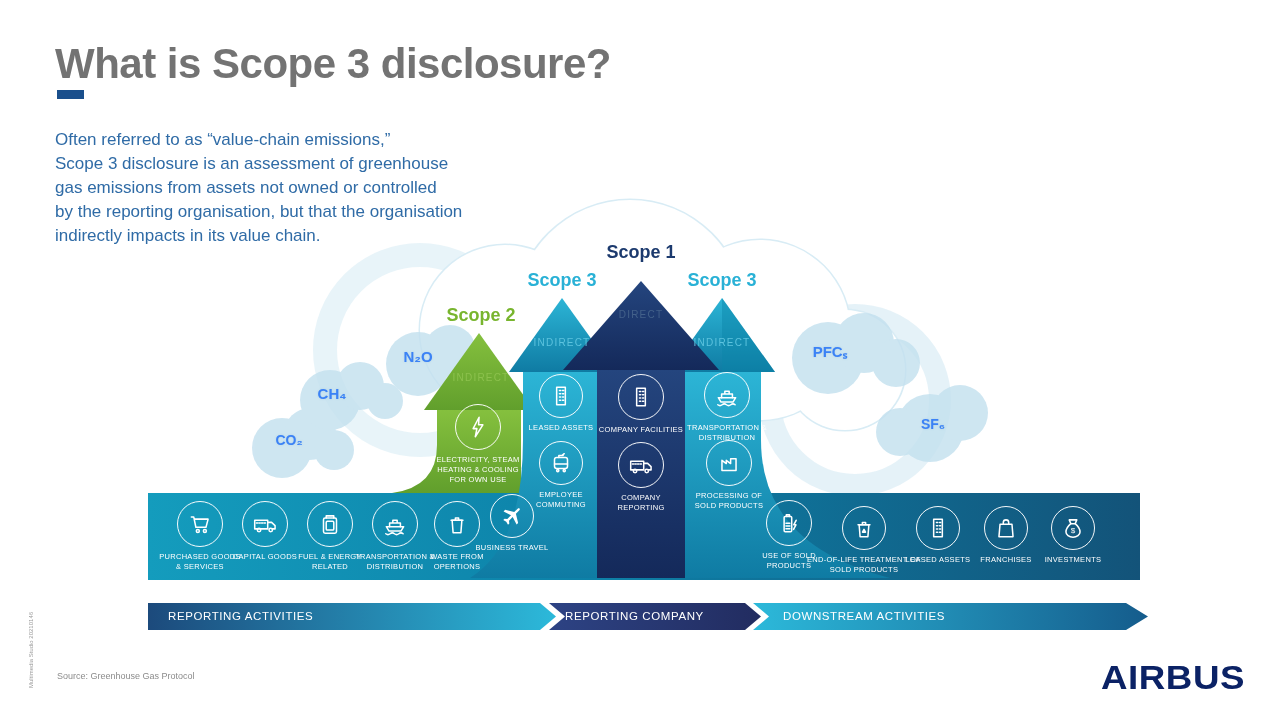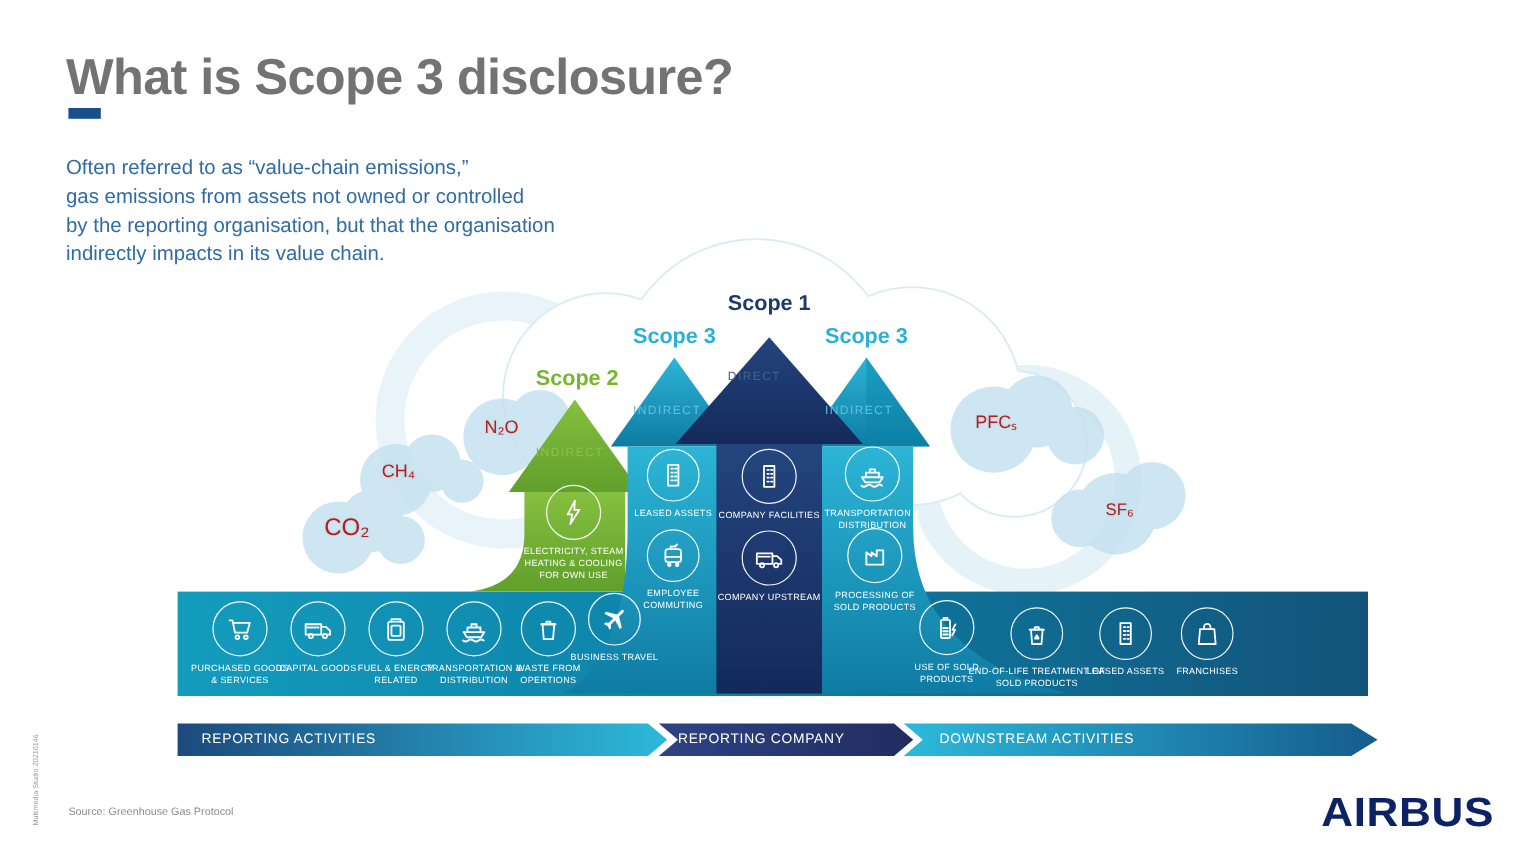--- a/index.html
+++ b/index.html
@@ -7,29 +7,29 @@
           font-family:"Liberation Sans",sans-serif;}
   .bg{position:absolute;left:0;top:0;}
 
   
   .title{position:absolute;left:55px;top:40px;margin:0;font-size:42px;font-weight:bold;
          color:#737373;letter-spacing:-0.5px;}
   .title-dash{position:absolute;left:57px;top:90px;width:27px;height:9px;background:#1a4f8c;}
   .intro{position:absolute;left:55px;top:128px;font-size:17px;line-height:24px;color:#2f6ba6;}
 
   
-  .scope{position:absolute;transform:translateX(-50%);line-height:1.05;white-space:nowrap;}
+  .scope{position:absolute;transform:translateX(-50%);text-align:center;line-height:1.05;white-space:nowrap;}
   .scope .n{font-size:18px;font-weight:bold;}
   .scope .t{font-size:10px;letter-spacing:1.2px;margin-top:48px;}
   .sc-green .n{color:#78b52e}.sc-green .t{color:#8cc14d}
   .sc-cyan .n{color:#29b1d6}.sc-cyan .t{color:#5cc3de}
   .sc-navy .n{color:#1c3a6e}.sc-navy .t{color:#43618a}
 
   
-  .gas{position:absolute;transform:translate(-50%,-50%);color:#b91c1c;font-weight:normal;
+  .gas{position:absolute;transform:translate(-50%,-50%);color:#3b82f6;font-weight:bold;
        font-size:15px;white-space:nowrap;text-shadow:0 0 2px rgba(120,170,200,.35);}
 
   
   .stack{position:absolute;transform:translateX(-50%);display:flex;flex-direction:column;
          align-items:center;}
   .icn{border:1.5px solid rgba(255,255,255,.95);border-radius:50%;display:flex;
        align-items:center;justify-content:center;box-sizing:border-box;}
   .d46{width:46px;height:46px;} .d44{width:44px;height:44px;}
   .icn svg{width:26px;height:26px;stroke:#fff;fill:none;stroke-width:1.4;
            stroke-linecap:round;stroke-linejoin:round;}
@@ -210,20 +210,21 @@
     <path d="M148 603 H540 L556 616.5 L540 630 H148 Z" fill="url(#gUp)"></path>
     <path d="M549 603 H745 L761 616.5 L745 630 H549 L565 616.5 Z" fill="url(#gRep)"></path>
     <path d="M753 603 H1126 L1148 616.5 L1126 630 H753 L769 616.5 Z" fill="url(#gDown)"></path>
   </svg>
 
   <h1 class="title">What is Scope 3 disclosure?</h1>
   <div class="title-dash"></div>
 
   <div class="intro">
     <div>Often referred to as “value-chain emissions,”</div>
+    <div>Scope 3 disclosure is an assessment of greenhouse</div>
     <div>gas emissions from assets not owned or controlled</div>
     <div>by the reporting organisation, but that the organisation</div>
     <div>indirectly impacts in its value chain.</div>
   </div>
 
   <div class="scope sc-green" style="left:481px;top:306px">
     <div class="n">Scope 2</div>
     <div class="t">INDIRECT</div>
   </div>
   <div class="scope sc-cyan" style="left:562px;top:271px">
@@ -234,21 +235,21 @@
     <div class="n">Scope 1</div>
     <div class="t">DIRECT</div>
   </div>
   <div class="scope sc-cyan" style="left:722px;top:271px">
     <div class="n">Scope 3</div>
     <div class="t">INDIRECT</div>
   </div>
 
   <div class="gas" style="left:418px;top:356px">N₂O</div>
   <div class="gas" style="left:332px;top:393px">CH₄</div>
-  <div class="gas" style="left:289px;top:440px;font-size:20px">CO₂</div>
+  <div class="gas" style="left:289px;top:440px;font-size:14px">CO₂</div>
   <div class="gas" style="left:830px;top:351px">PFCₛ</div>
   <div class="gas" style="left:933px;top:424px;font-size:14px">SF₆</div>
 
   <div class="stack" style="left:478px;top:404px">
     <div class="icn d46">
         <svg>
           <use href="#i-lightning"></use>
         </svg>
       </div>
     <div class="ilabel w96">ELECTRICITY, STEAM HEATING &amp; COOLING FOR OWN USE</div>
@@ -278,21 +279,21 @@
         </svg>
       </div>
     <div class="ilabel">COMPANY FACILITIES</div>
   </div>
   <div class="stack" style="left:641px;top:442px">
     <div class="icn d46">
         <svg>
           <use href="#i-truck"></use>
         </svg>
       </div>
-    <div class="ilabel">COMPANY UPSTREAM</div>
+    <div class="ilabel">COMPANY REPORTING</div>
   </div>
 
   <div class="stack" style="left:727px;top:372px">
     <div class="icn d46">
         <svg>
           <use href="#i-ship"></use>
         </svg>
       </div>
     <div class="ilabel">TRANSPORTATION &amp; DISTRIBUTION</div>
   </div>
@@ -378,20 +379,28 @@
       </div>
     <div class="ilabel">LEASED ASSETS</div>
   </div>
   <div class="stack" style="left:1006px;top:506px">
     <div class="icn d44">
         <svg>
           <use href="#i-bag"></use>
         </svg>
       </div>
     <div class="ilabel">FRANCHISES</div>
+  </div>
+  <div class="stack" style="left:1073px;top:506px">
+    <div class="icn d44">
+        <svg>
+          <use href="#i-money-bag"></use>
+        </svg>
+      </div>
+    <div class="ilabel">INVESTMENTS</div>
   </div>
 
   <div class="flow" style="left:168px">REPORTING ACTIVITIES</div>
   <div class="flow" style="left:565px">REPORTING COMPANY</div>
   <div class="flow" style="left:783px">DOWNSTREAM ACTIVITIES</div>
 
   <div class="source">Source: Greenhouse Gas Protocol</div>
   <div class="credit">Multimedia Studio 20210146</div>
   <div class="logo">AIRBUS</div>
 

